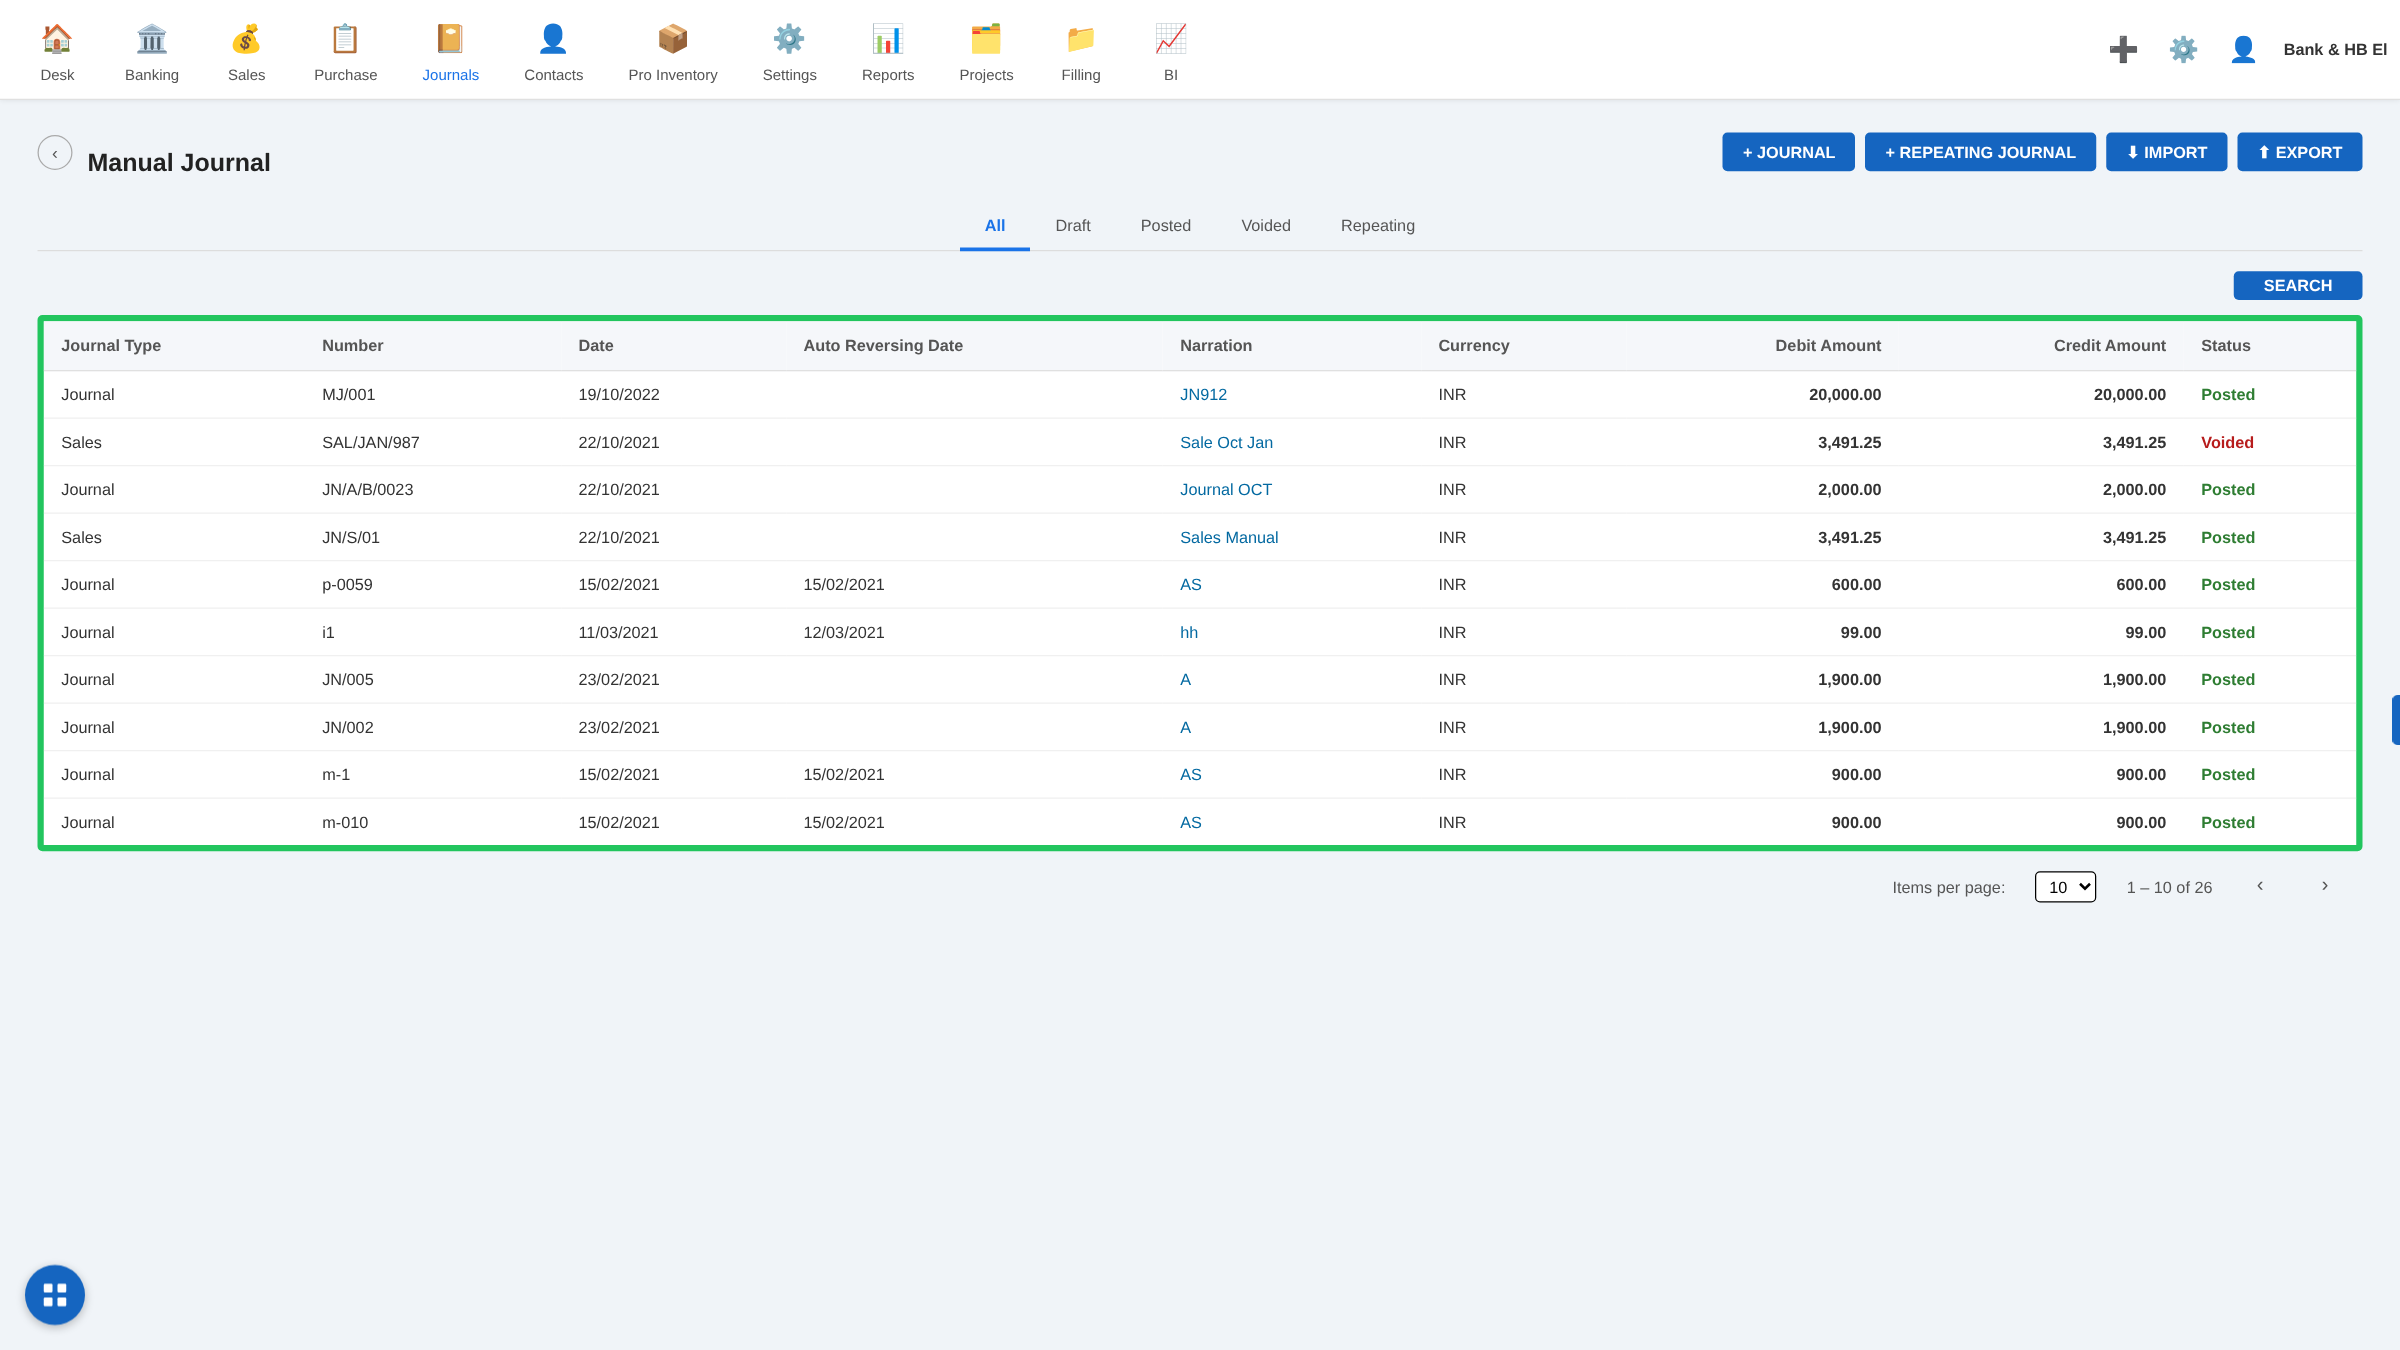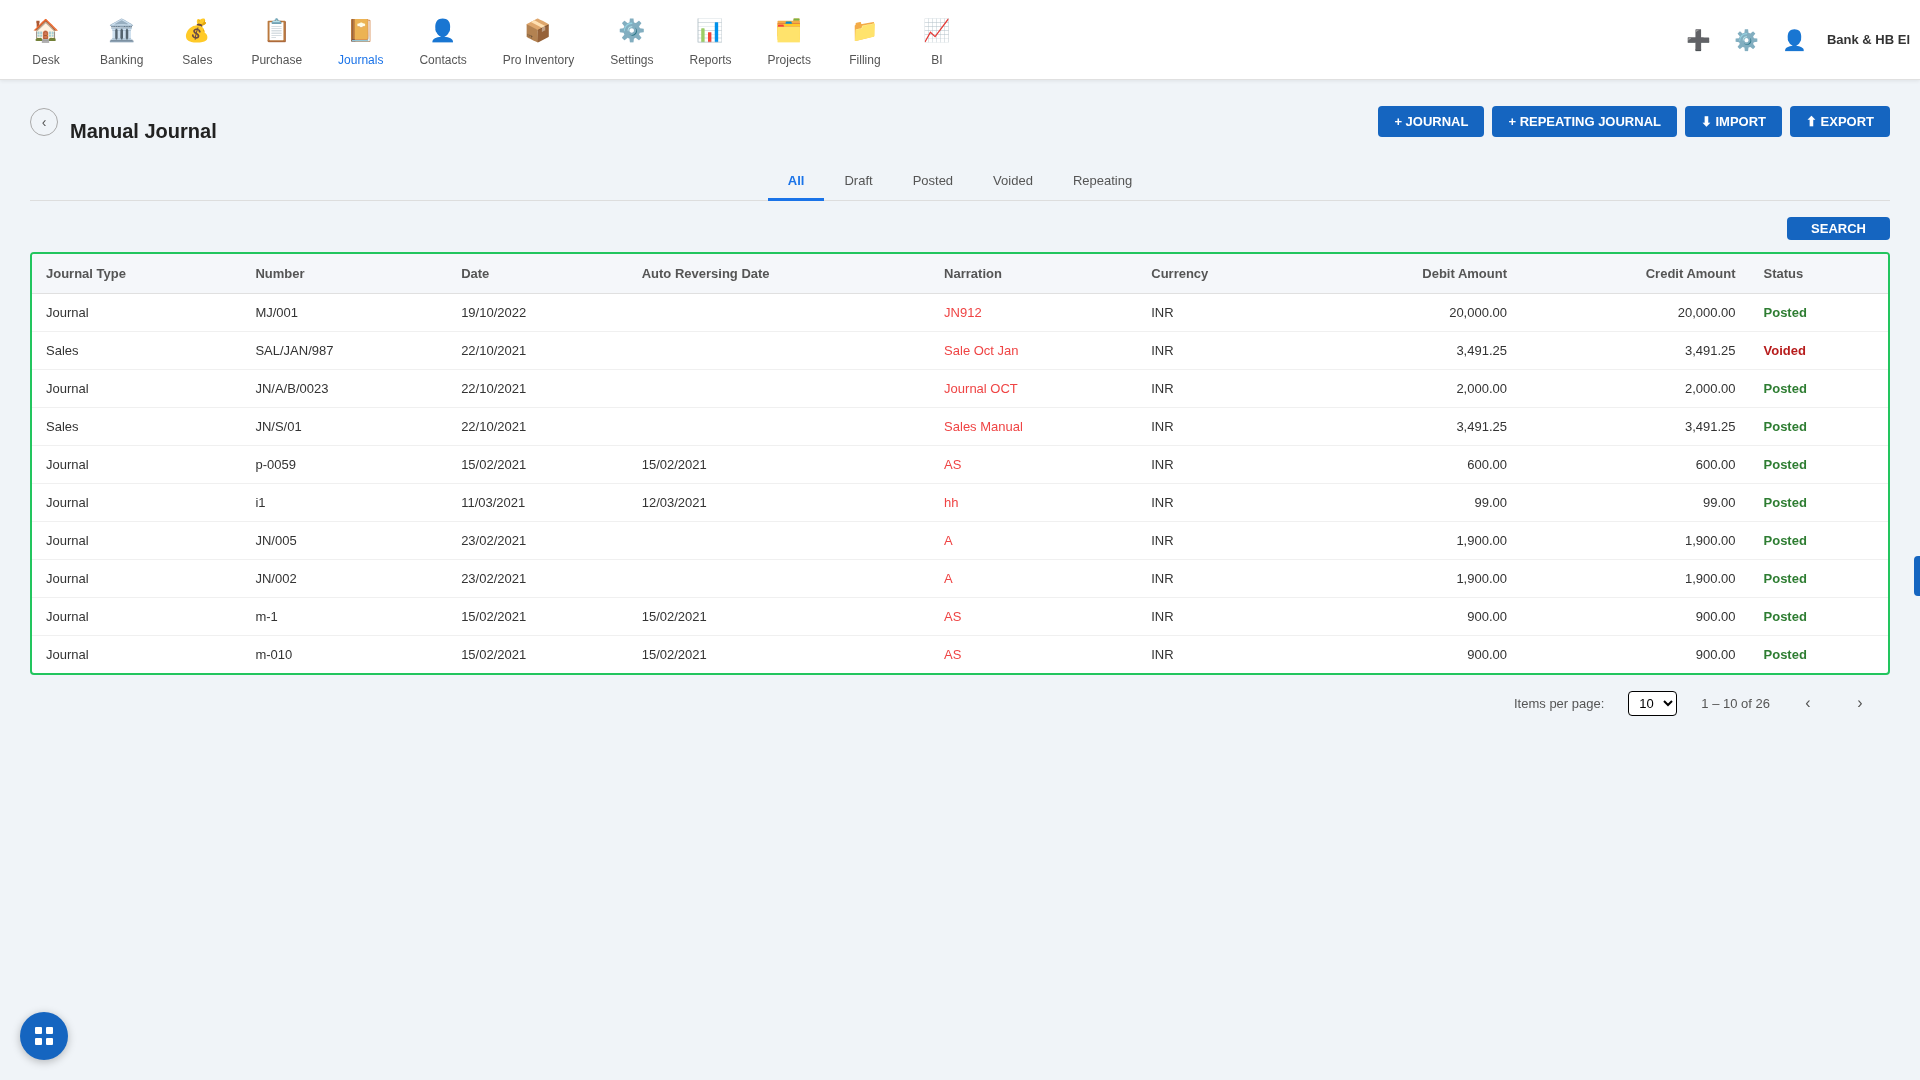--- a/index.html
+++ b/index.html
@@ -154,21 +154,21 @@
       padding: 4px 24px;
       font-size: 13px;
       font-weight: 600;
       cursor: pointer;
     }
 
     
     .table-container {
       background: #fff;
       border-radius: 4px;
-      border: 2px solid #22c55e;
+      border: 5px solid #22c55e;
       overflow: hidden;
     }
     table {
       width: 100%;
       border-collapse: collapse;
     }
     thead tr {
       background: #f5f7fa;
     }
     thead th {
@@ -182,23 +182,23 @@
     thead th.right { text-align: right; }
     tbody tr {
       border-bottom: 1px solid #f0f0f0;
     }
     tbody tr:last-child { border-bottom: none; }
     tbody td {
       padding: 11px 14px;
       font-size: 13px;
       color: #333;
     }
-    tbody td.right { text-align: right; }
+    tbody td.right { text-align: right; font-weight: bold; }
     .link-text {
-      color: #ef4444;
+      color: #0369a1;
       cursor: pointer;
       text-decoration: none;
     }
     .status-posted {
       color: #2e7d32;
       font-weight: 600;
     }
     .status-voided {
       color: #b71c1c;
       font-weight: 600;

